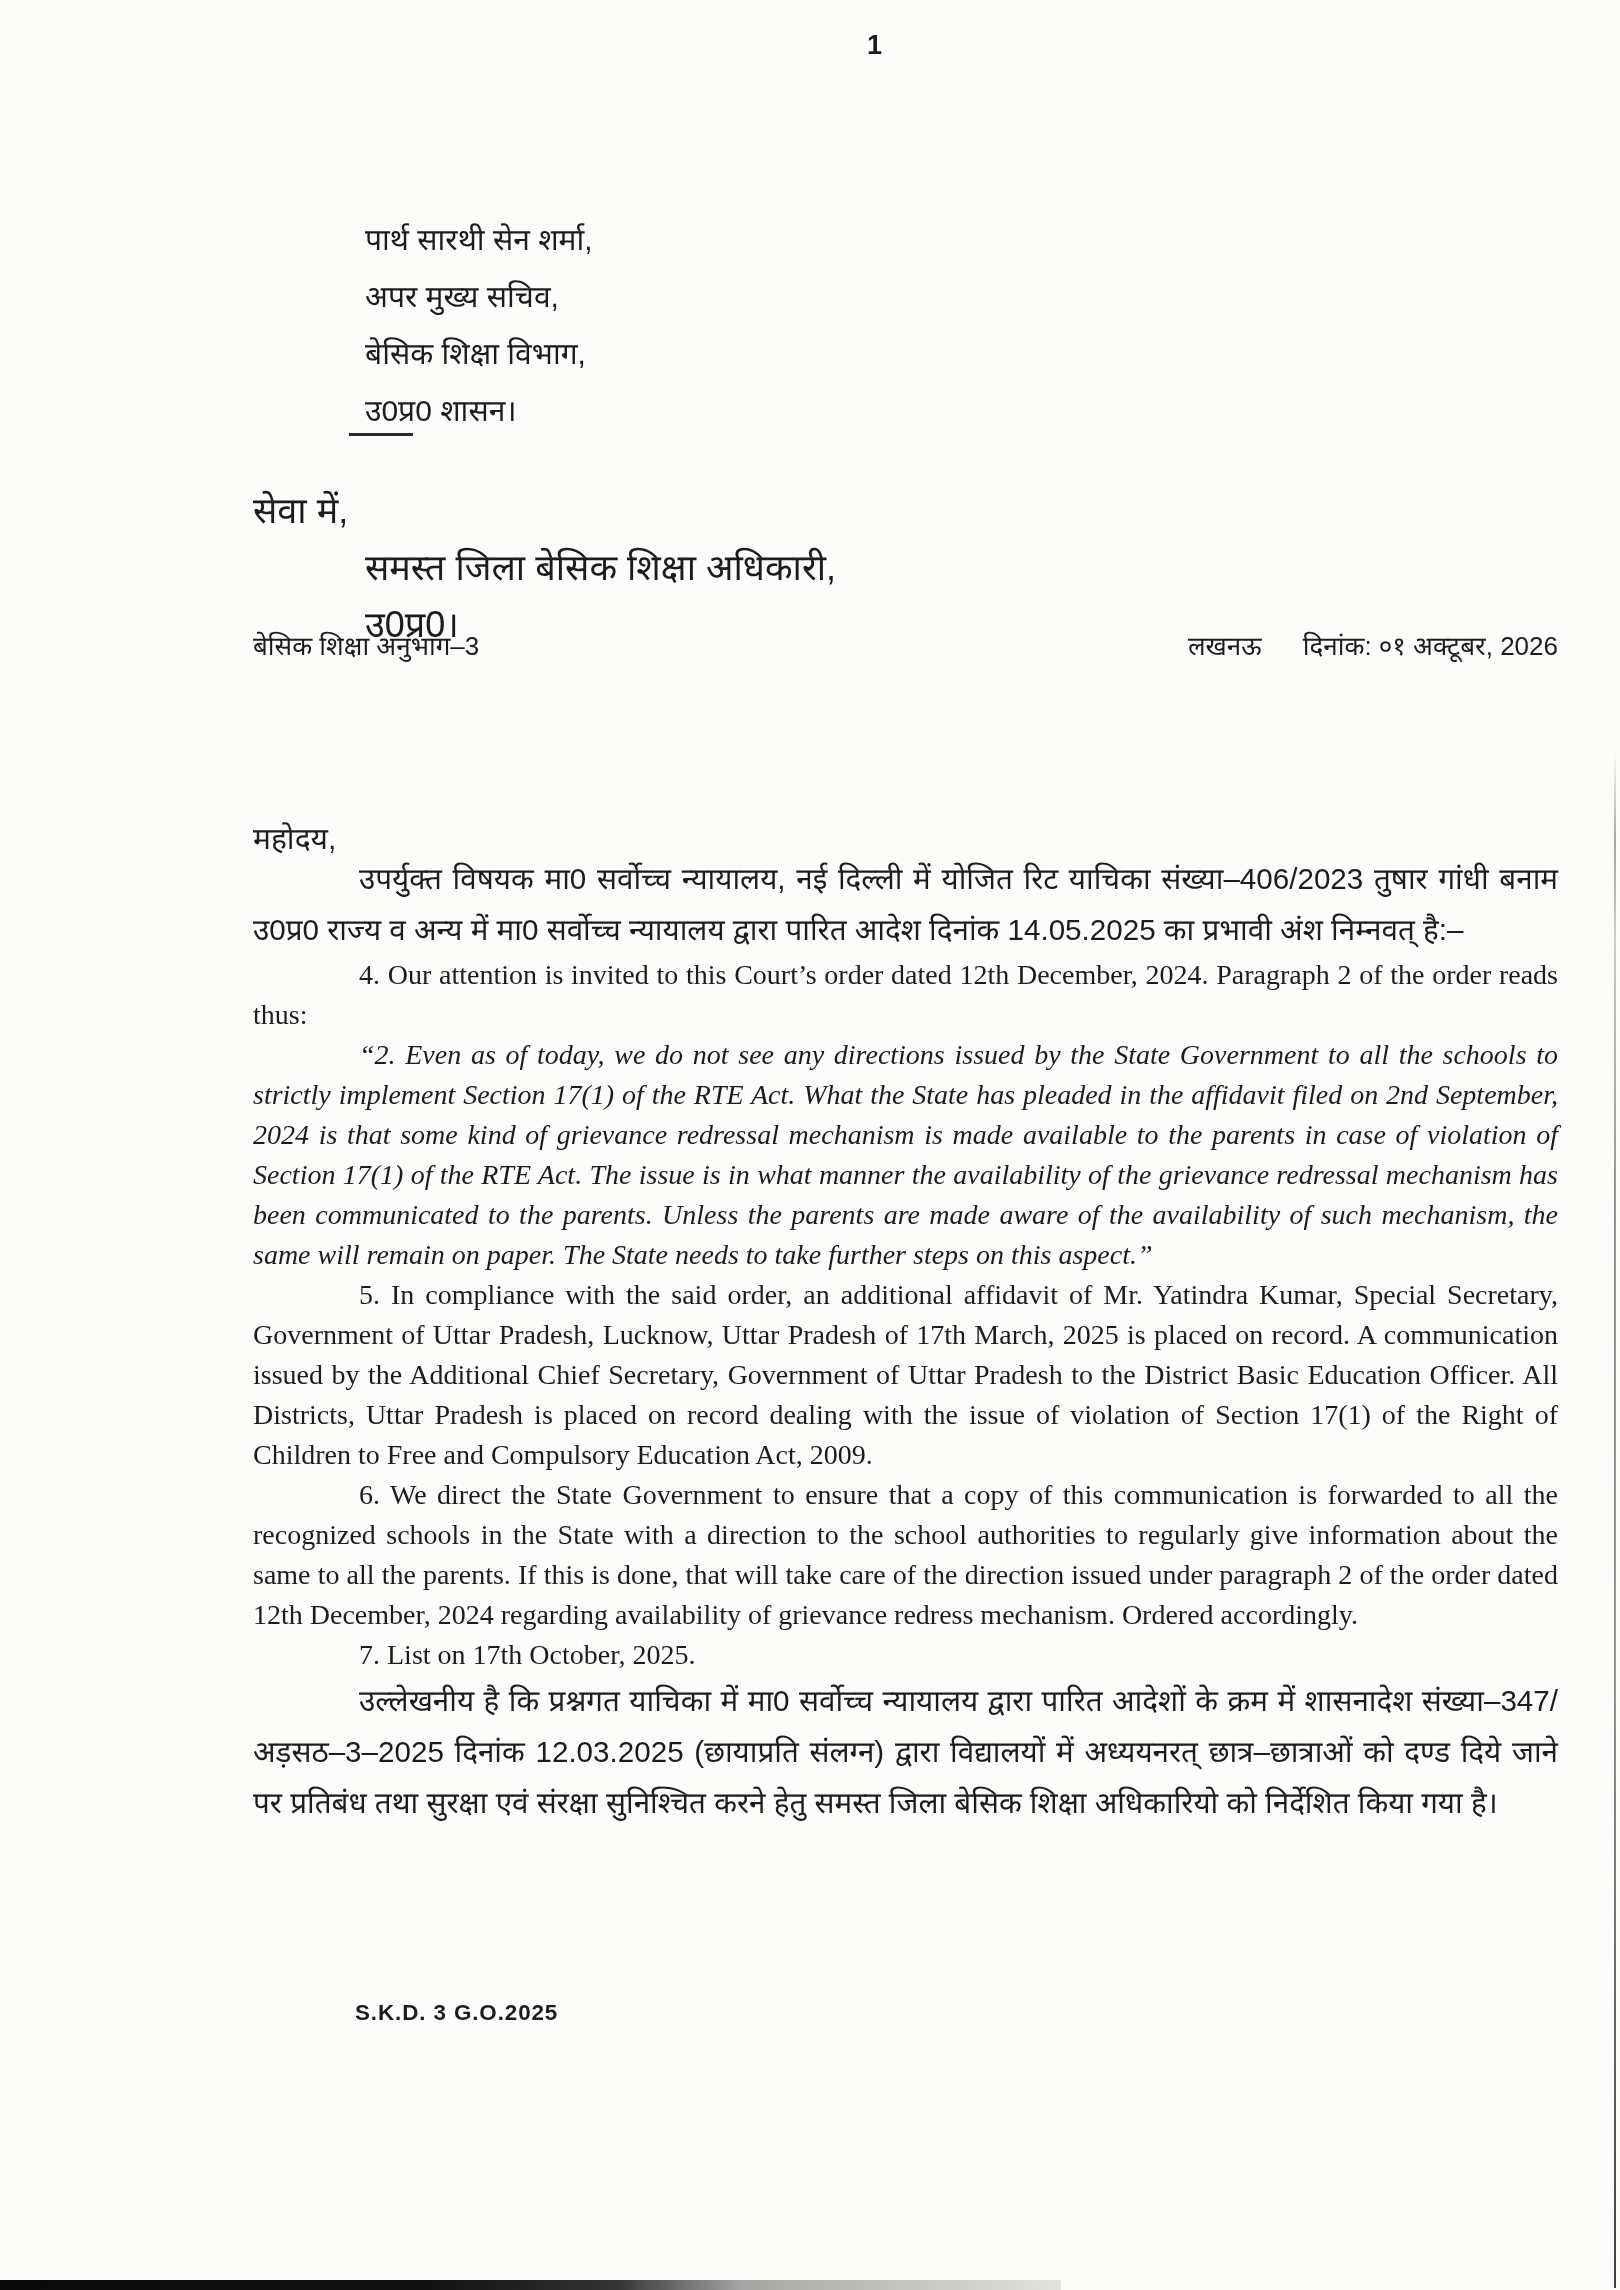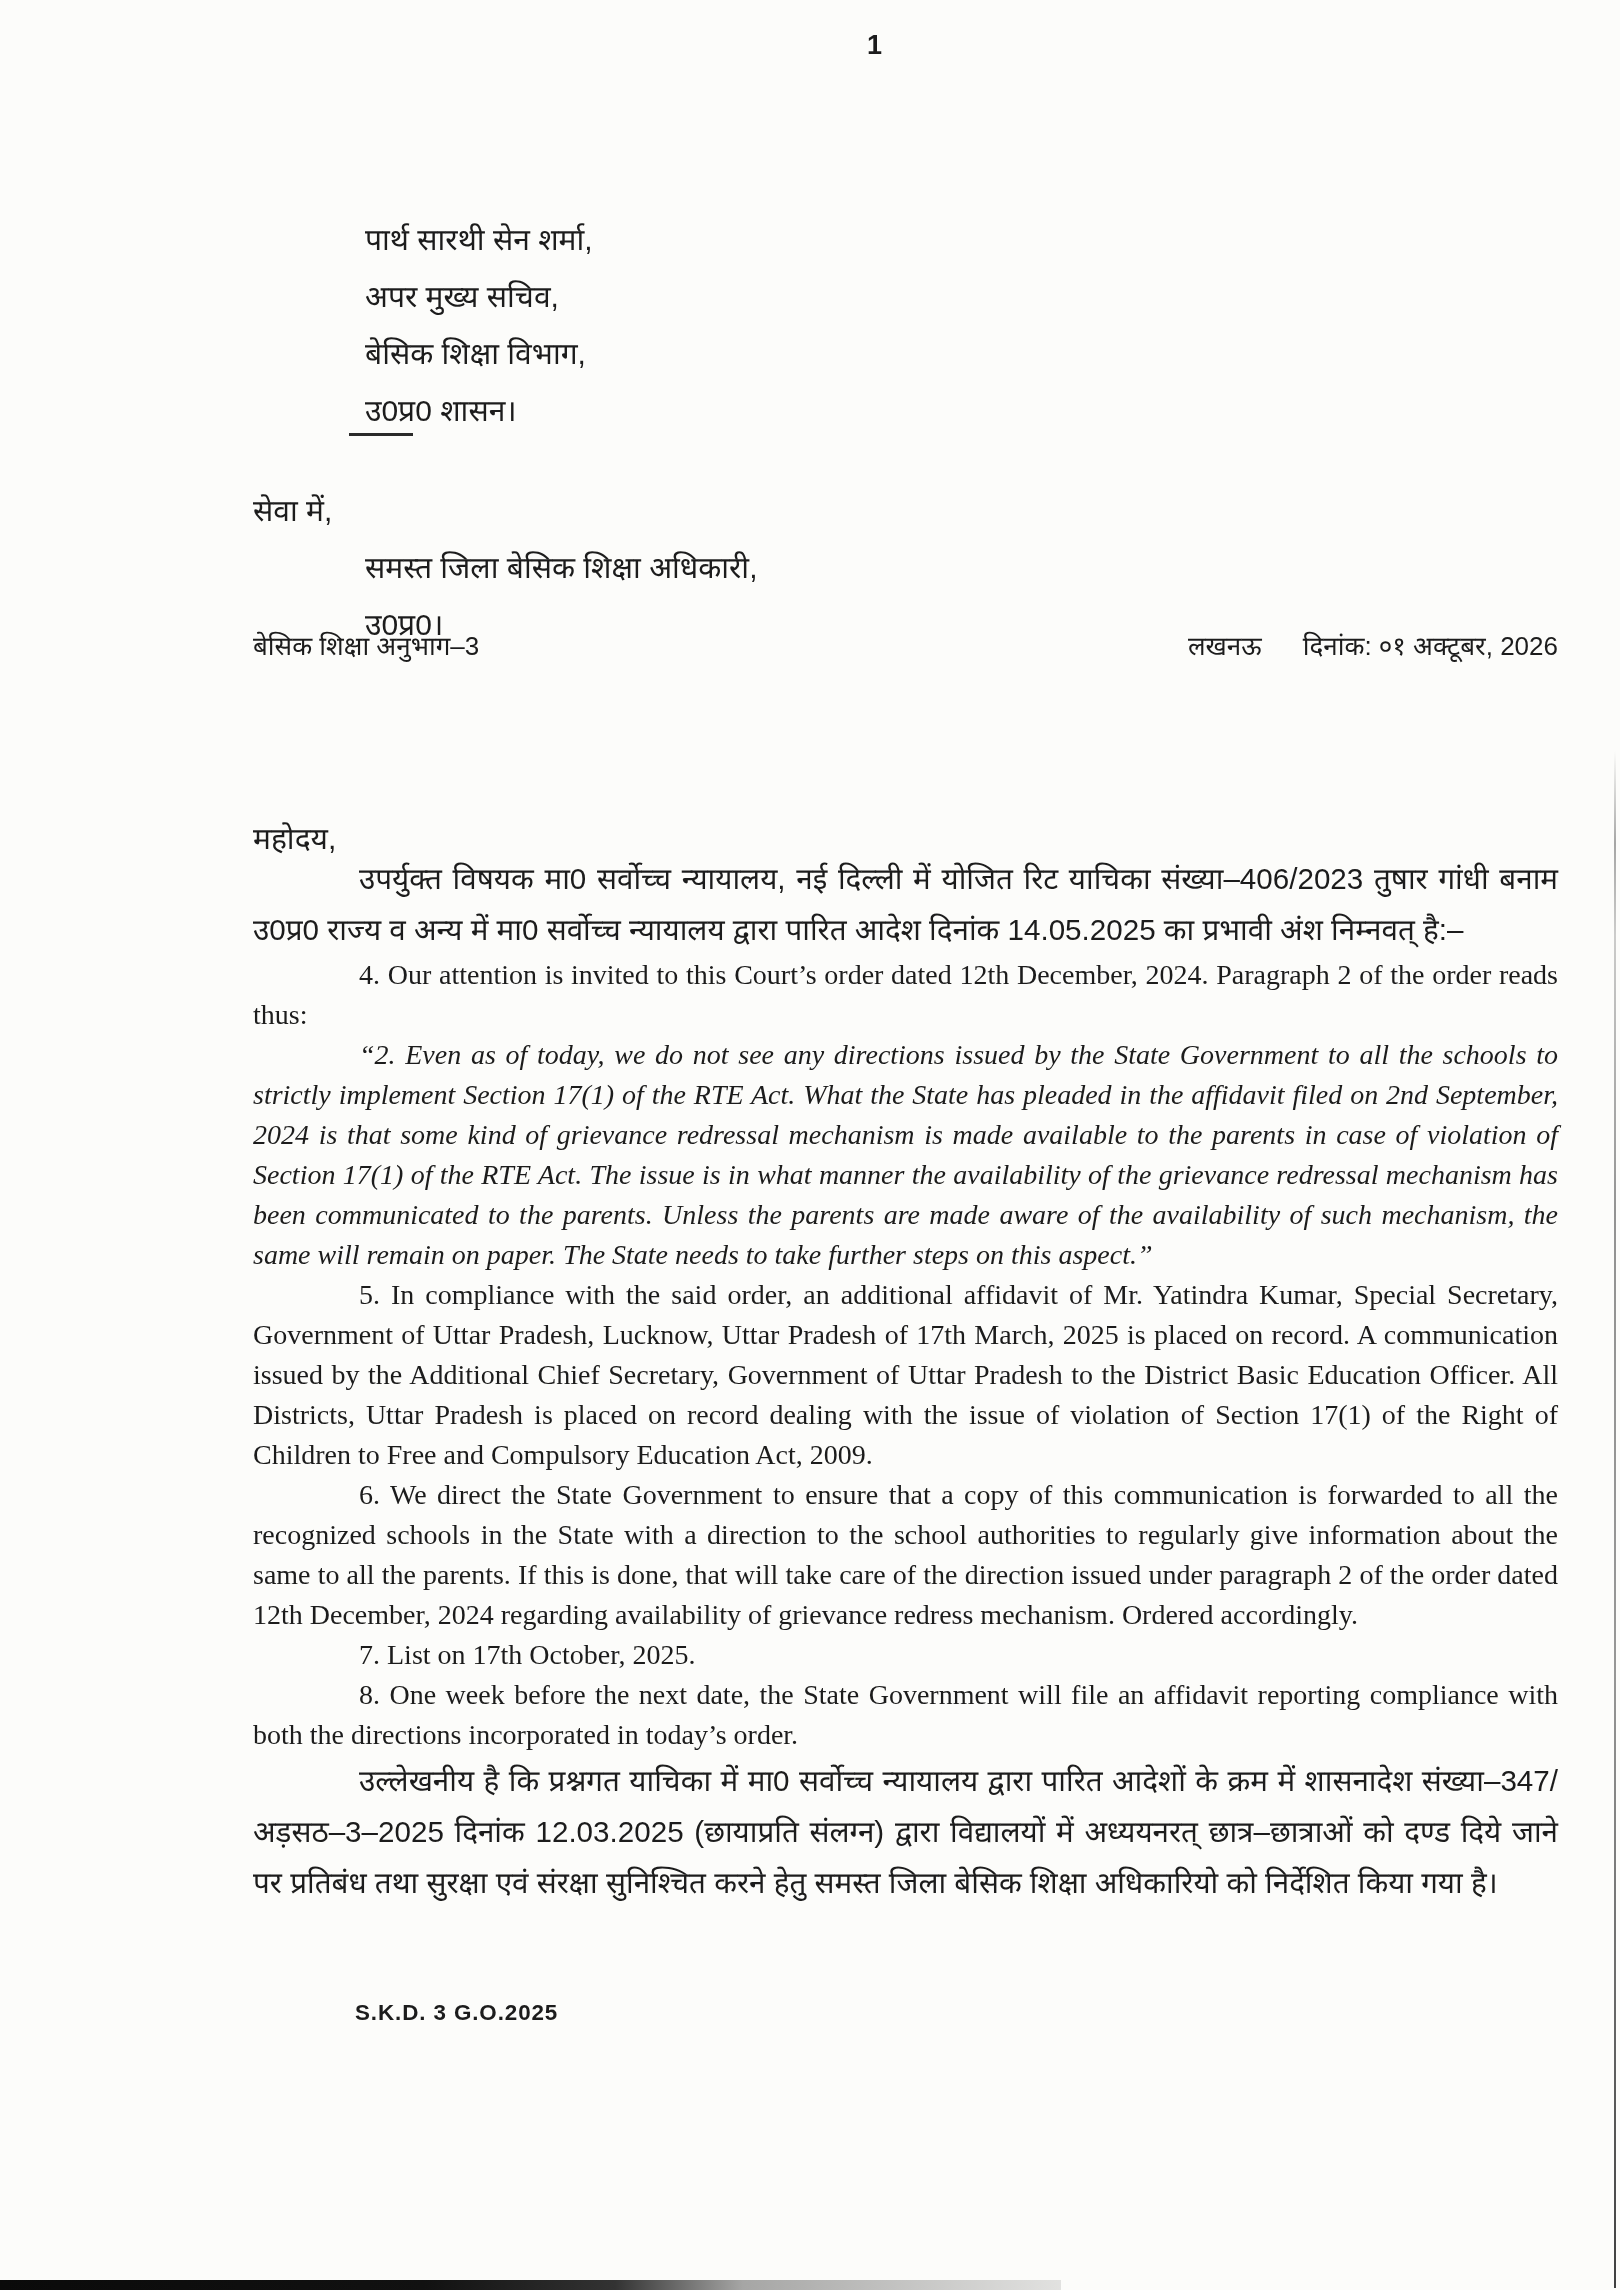--- a/index.html
+++ b/index.html
@@ -22,21 +22,21 @@
     top:104px;right:56px;text-align:right;
     font-size:33px;font-weight:bold;line-height:64px;
   }
   .header-right .u{
     text-decoration:underline;
     text-underline-offset:9px;
     text-decoration-thickness:2.7px;
   }
 
   .from-block{top:211px;left:253px;font-size:30px;line-height:57px;}
-  .to-block{top:482px;left:253px;font-size:30px;line-height:57px;}
+  .to-block{top:482px;left:253px;font-size:36px;line-height:57px;}
   .ind{padding-left:112px;}
 
   .section-row{
     top:627px;left:253px;width:1305px;
     display:flex;justify-content:space-between;align-items:baseline;
     font-size:26px;
     text-align:center;
   }
   .date-group{display:flex;gap:41px;}
 
@@ -97,21 +97,20 @@
 
   <div class="abs salutation hi">महोदय,</div>
 
   <div class="abs body-flow">
     <p class="p-hi hi">उपर्युक्त विषयक मा0 सर्वोच्च न्यायालय, नई दिल्ली में योजित रिट याचिका संख्या–406/2023 तुषार गांधी बनाम उ0प्र0 राज्य व अन्य में मा0 सर्वोच्च न्यायालय द्वारा पारित आदेश दिनांक 14.05.2025 का प्रभावी अंश निम्नवत् है:–</p>
     <p class="p-en en">4. Our attention is invited to this Court’s order dated 12th December, 2024. Paragraph 2 of the order reads thus:</p>
     <p class="p-en p-quote en">“2. Even as of today, we do not see any directions issued by the State Government to all the schools to strictly implement Section 17(1) of the RTE Act. What the State has pleaded in the affidavit filed on 2nd September, 2024 is that some kind of grievance redressal mechanism is made available to the parents in case of violation of Section 17(1) of the RTE Act. The issue is in what manner the availability of the grievance redressal mechanism has been communicated to the parents. Unless the parents are made aware of the availability of such mechanism, the same will remain on paper. The State needs to take further steps on this aspect.”</p>
     <p class="p-en en">5. In compliance with the said order, an additional affidavit of Mr. Yatindra Kumar, Special Secretary, Government of Uttar Pradesh, Lucknow, Uttar Pradesh of 17th March, 2025 is placed on record. A communication issued by the Additional Chief Secretary, Government of Uttar Pradesh to the District Basic Education Officer. All Districts, Uttar Pradesh is placed on record dealing with the issue of violation of Section 17(1) of the Right of Children to Free and Compulsory Education Act, 2009.</p>
     <p class="p-en en">6. We direct the State Government to ensure that a copy of this communication is forwarded to all the recognized schools in the State with a direction to the school authorities to regularly give information about the same to all the parents. If this is done, that will take care of the direction issued under paragraph 2 of the order dated 12th December, 2024 regarding availability of grievance redress mechanism. Ordered accordingly.</p>
     <p class="p-en en">7. List on 17th October, 2025.</p>
-    <p class="p-en en">8. One week before the next date, the State Government will file an affidavit reporting compliance with both the directions incorporated in today’s order.</p>
     <p class="p-hi hi">उल्लेखनीय है कि प्रश्नगत याचिका में मा0 सर्वोच्च न्यायालय द्वारा पारित आदेशों के क्रम में शासनादेश संख्या–347/अड़सठ–3–2025 दिनांक 12.03.2025 (छायाप्रति संलग्न) द्वारा विद्यालयों में अध्ययनरत् छात्र–छात्राओं को दण्ड दिये जाने पर प्रतिबंध तथा सुरक्षा एवं संरक्षा सुनिश्चित करने हेतु समस्त जिला बेसिक शिक्षा अधिकारियो को निर्देशित किया गया है।</p>
   </div>
 
   <div class="abs footer-code">S.K.D. 3  G.O.2025</div>
 
   <div class="abs right-line"></div>
   <div class="abs bottom-bar"></div>
 
 </div>
 

